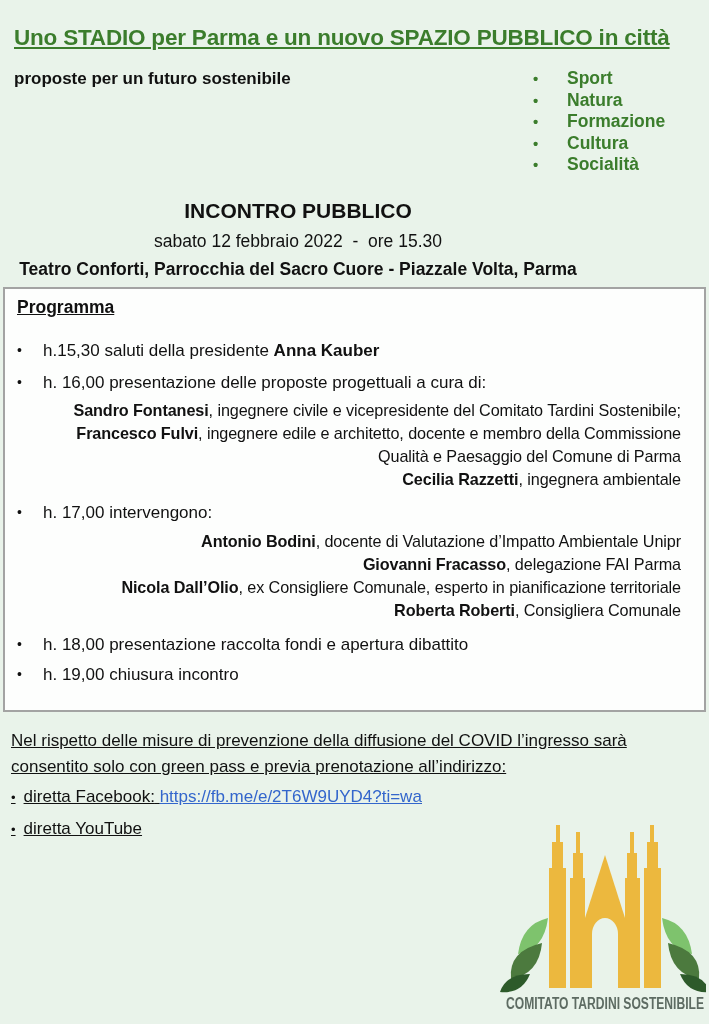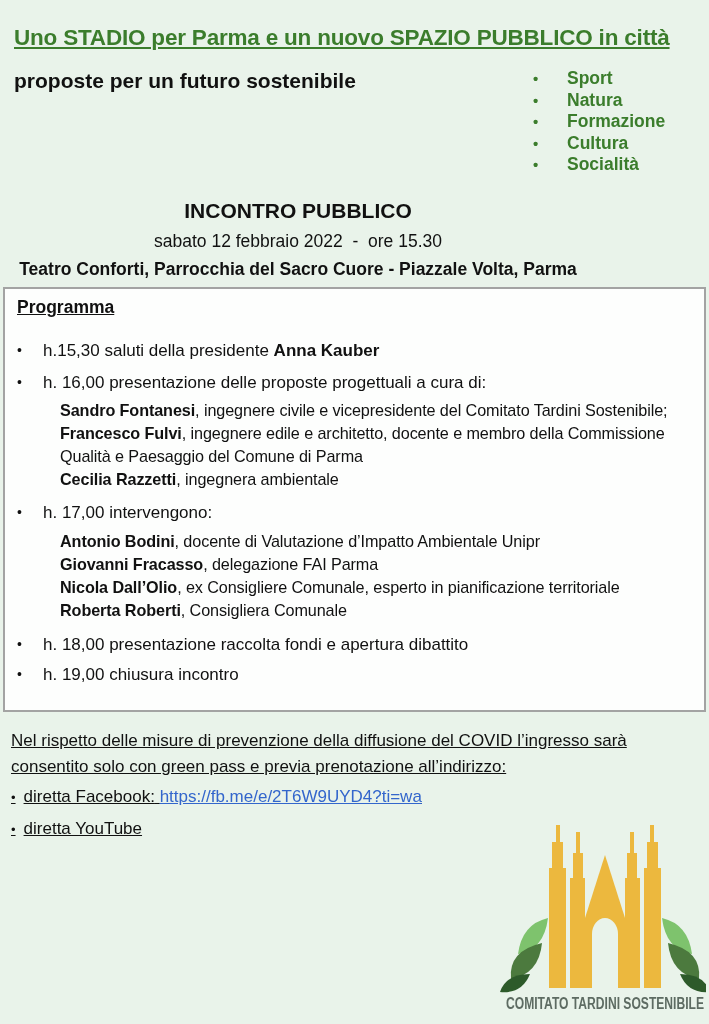--- a/index.html
+++ b/index.html
@@ -14,21 +14,21 @@
   .abs{position:absolute;}
   
   .title{
     left:14px;top:25px;width:690px;
     font-size:22.5px;font-weight:bold;color:#3B7D2C;
     letter-spacing:-0.2px;
     text-decoration:underline;
   }
   .subtitle{
     left:14px;top:69px;
-    font-size:21px;font-weight:bold;color:#111;
+    font-size:17px;font-weight:bold;color:#111;
   }
   .themes{left:533px;top:68px;}
   .theme-row{
     display:flex;align-items:baseline;
     line-height:21.5px;font-size:17.5px;font-weight:bold;color:#3B7D2C;
   }
   .theme-row .dot{width:34px;font-size:15px;}
   
   .event{left:0;top:198px;width:596px;text-align:center;}
   .event-heading{font-size:21px;font-weight:bold;line-height:26px;}
@@ -48,22 +48,22 @@
     position:relative;padding-left:33px;
     font-size:17px;line-height:25px;
   }
   .prow .dot{position:absolute;left:7px;top:0;font-size:14px;}
   .m-top-20{margin-top:20px;}
   .m-top-7{margin-top:7px;}
   .m-top-9{margin-top:9px;}
   .m-top-10{margin-top:10px;}
   .m-top-5{margin-top:5px;}
   .speakers{
-    padding-left:50px;padding-right:6px;margin-top:4px;
-    font-size:16.2px;line-height:23px;letter-spacing:-0.1px;
+    padding-left:50px;padding-right:23px;margin-top:4px;
+    font-size:16.2px;line-height:23px;letter-spacing:-0.1px;text-align:right;
   }
   .speakers.m2{margin-top:5px;}
   .sline{white-space:normal;}
   .sline.nowrap{white-space:nowrap;}
   .bold{font-weight:bold;}
   
   .footer{left:11px;top:728px;width:660px;font-size:17px;line-height:25.5px;text-decoration:underline;}
   a.link{color:#3366CC;text-decoration:underline;cursor:pointer;}
   .frow{margin-top:5px;display:flex;align-items:baseline;}
   .frow .dot{font-size:13px;margin-right:8px;}

